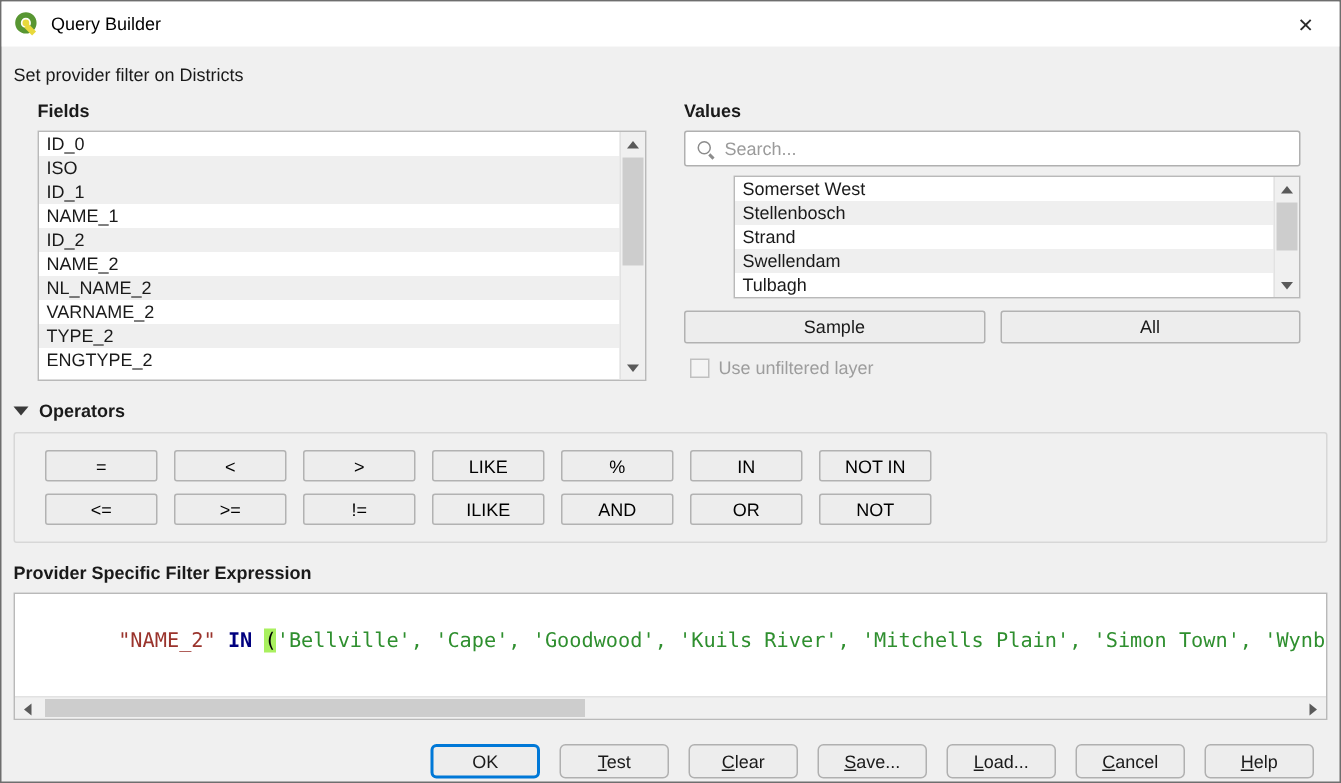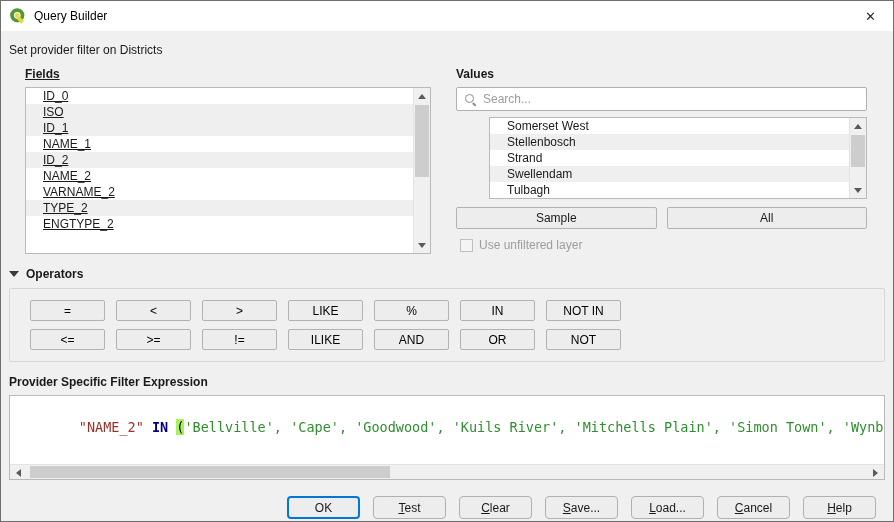--- a/index.html
+++ b/index.html
@@ -10,29 +10,29 @@
   
   .titlebar { height:30px; background:#ffffff; display:flex; align-items:center; padding-left:8px; }
   .app-icon { width:18px; height:18px; margin-right:7px; display:inline-flex; }
   .title { font-size:12px; color:#000; }
   .close { margin-left:auto; width:45px; height:30px; display:flex; align-items:center; justify-content:center; font-size:13px; color:#2b2b2b; cursor:default; }
 
   .subtitle { margin:12px 8px 0 8px; }
 
   
   .top-row { display:flex; margin:10px 26px 0 24px; gap:25px; }
-  .col-fields { flex:0 0 406px;text-decoration:underline; }
+  .col-fields { flex:0 0 406px; }
   .col-values { flex:1; }
   .section-label { font-weight:bold; margin-bottom:6px; }
 
   .listbox { position:relative; background:#fff; border:1px solid #b9b9b9; overflow:hidden; }
   .listbox.fields { height:167px; }
   .listbox.values { height:82px;margin-left:33px; }
   .rows { margin-right:17px; }
-  .row { height:16px; line-height:16px; padding-left:17px; white-space:nowrap; overflow:hidden; }
+  .row { height:16px; line-height:16px; padding-left:5px; white-space:nowrap; overflow:hidden; }
   .row.alt { background:#efefef; }
 
   
   .vscroll { position:absolute; top:0; right:0; width:17px; height:100%; background:#f0f0f0; border-left:1px solid #e2e2e2; }
   .sarrow { height:16px; display:flex; align-items:center; justify-content:center; }
   .sarrow.bottom { position:absolute; bottom:0; left:0; right:0; }
   .tri-up { width:0; height:0; border-left:4px solid transparent; border-right:4px solid transparent; border-bottom:5px solid #5a5a5a; }
   .tri-down { width:0; height:0; border-left:4px solid transparent; border-right:4px solid transparent; border-top:5px solid #5a5a5a; }
   .tri-left { width:0; height:0; border-top:4px solid transparent; border-bottom:4px solid transparent; border-right:5px solid #5a5a5a; }
   .tri-right { width:0; height:0; border-top:4px solid transparent; border-bottom:4px solid transparent; border-left:5px solid #5a5a5a; }
@@ -104,20 +104,21 @@
     <div class="col-fields">
       <div class="section-label">Fields</div>
       <div class="listbox fields">
         <div class="rows">
           <div class="row">ID_0</div>
           <div class="row alt">ISO</div>
           <div class="row alt">ID_1</div>
           <div class="row">NAME_1</div>
           <div class="row alt">ID_2</div>
           <div class="row">NAME_2</div>
+          <div class="row alt">NL_NAME_2</div>
           <div class="row">VARNAME_2</div>
           <div class="row alt">TYPE_2</div>
           <div class="row">ENGTYPE_2</div>
         </div>
         <div class="vscroll">
           <div class="sarrow">
               <span class="tri-up"></span>
             </div>
           <div class="vthumb fields"></div>
           <div class="sarrow bottom">

